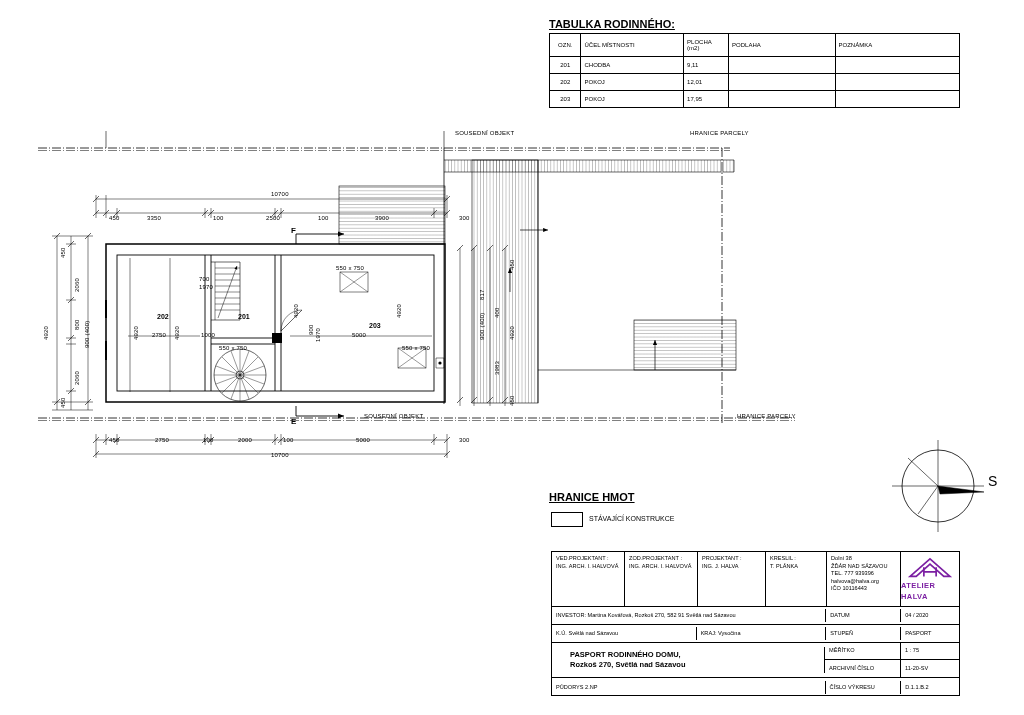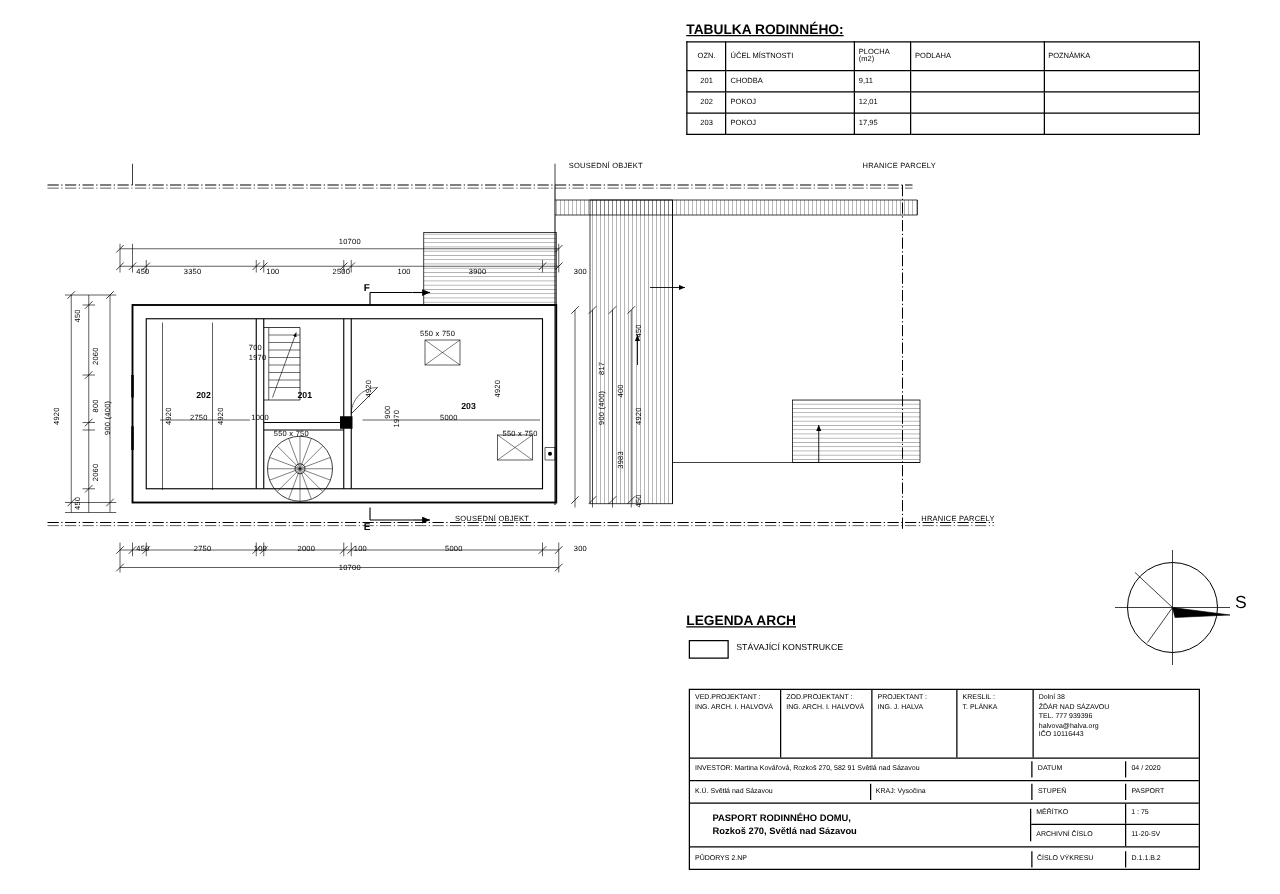--- a/index.html
+++ b/index.html
@@ -403,21 +403,21 @@
 <div class="abs lbl" style="left:199px; top:284px;">1970</div>
 <div class="abs lbl" style="left:336px; top:265px;">550 x 750</div>
 <div class="abs lbl" style="left:219px; top:345px;">550 x 750</div>
 <div class="abs lbl" style="left:402px; top:345px;">550 x 750</div>
 <div class="abs lbl" style="left:308px; top:335px; transform:rotate(-90deg); transform-origin:left top;">900</div>
 <div class="abs lbl" style="left:315px; top:342px; transform:rotate(-90deg); transform-origin:left top;">1970</div>
 
 <div class="abs lbl8" style="left:291px; top:226px; font-weight:bold;">F</div>
 <div class="abs lbl8" style="left:291px; top:417px; font-weight:bold;">E</div>
 
-<div class="abs" id="legend-title">LEGENDA ARCH</div>
+<div class="abs" id="legend-title">HRANICE HMOT</div>
 <div class="abs" id="legend-swatch"></div>
 <div class="abs" id="legend-text">STÁVAJÍCÍ KONSTRUKCE</div>
 
 <svg class="abs" id="compass" viewBox="0 0 100 100">
   <circle cx="50" cy="50" r="36" fill="none" stroke="#000" stroke-width="0.8"></circle>
   <path d="M50,4 L50,96" stroke="#000" stroke-width="0.6"></path>
   <path d="M4,50 L96,50" stroke="#000" stroke-width="0.6"></path>
   <path d="M50,50 L96,56 L52,58 z" fill="#000" stroke="#000" stroke-width="0.5"></path>
   <path d="M50,50 L20,22" stroke="#000" stroke-width="0.6"></path>
   <path d="M50,50 L30,78" stroke="#000" stroke-width="0.6"></path>
@@ -443,20 +443,27 @@
       <div class="tb-name">KRESLIL :</div>
       <div class="tb-val">T. PLÁNKA</div>
     </div>
     <div class="cell" style="width:74px;">
       <div>Dolní 38</div>
       <div>ŽĎÁR NAD SÁZAVOU</div>
       <div>TEL. 777 939396</div>
       <div>halvova@halva.org</div>
       <div>IČO 10116443</div>
     </div>
+    <div class="cell logo-cell" style="width:58px;">
+      <svg id="logo-mark" viewBox="0 0 60 30">
+        <path d="M30,3 L56,26 L48,26 L30,10 L12,26 L4,26 z" fill="none" stroke="#7b1fa2" stroke-width="2.2"></path>
+        <path d="M22,14 L22,26 M38,14 L38,26 M22,20 L38,20" stroke="#7b1fa2" stroke-width="2.2" fill="none"></path>
+      </svg>
+      <div id="logo-name">ATELIER HALVA</div>
+    </div>
   </div>
 
   <div class="row tb-r2">
     <div class="cell tb-center" style="width:275px;">INVESTOR: Martina Kovářová, Rozkoš 270, 582 91 Světlá nad Sázavou</div>
     <div class="cell tb-center" style="width:75px;">DATUM</div>
     <div class="cell tb-center" style="width:58px;">04 / 2020</div>
   </div>
 
   <div class="row tb-r3">
     <div class="cell tb-center" style="width:145px;">K.Ú. Světlá nad Sázavou</div>

